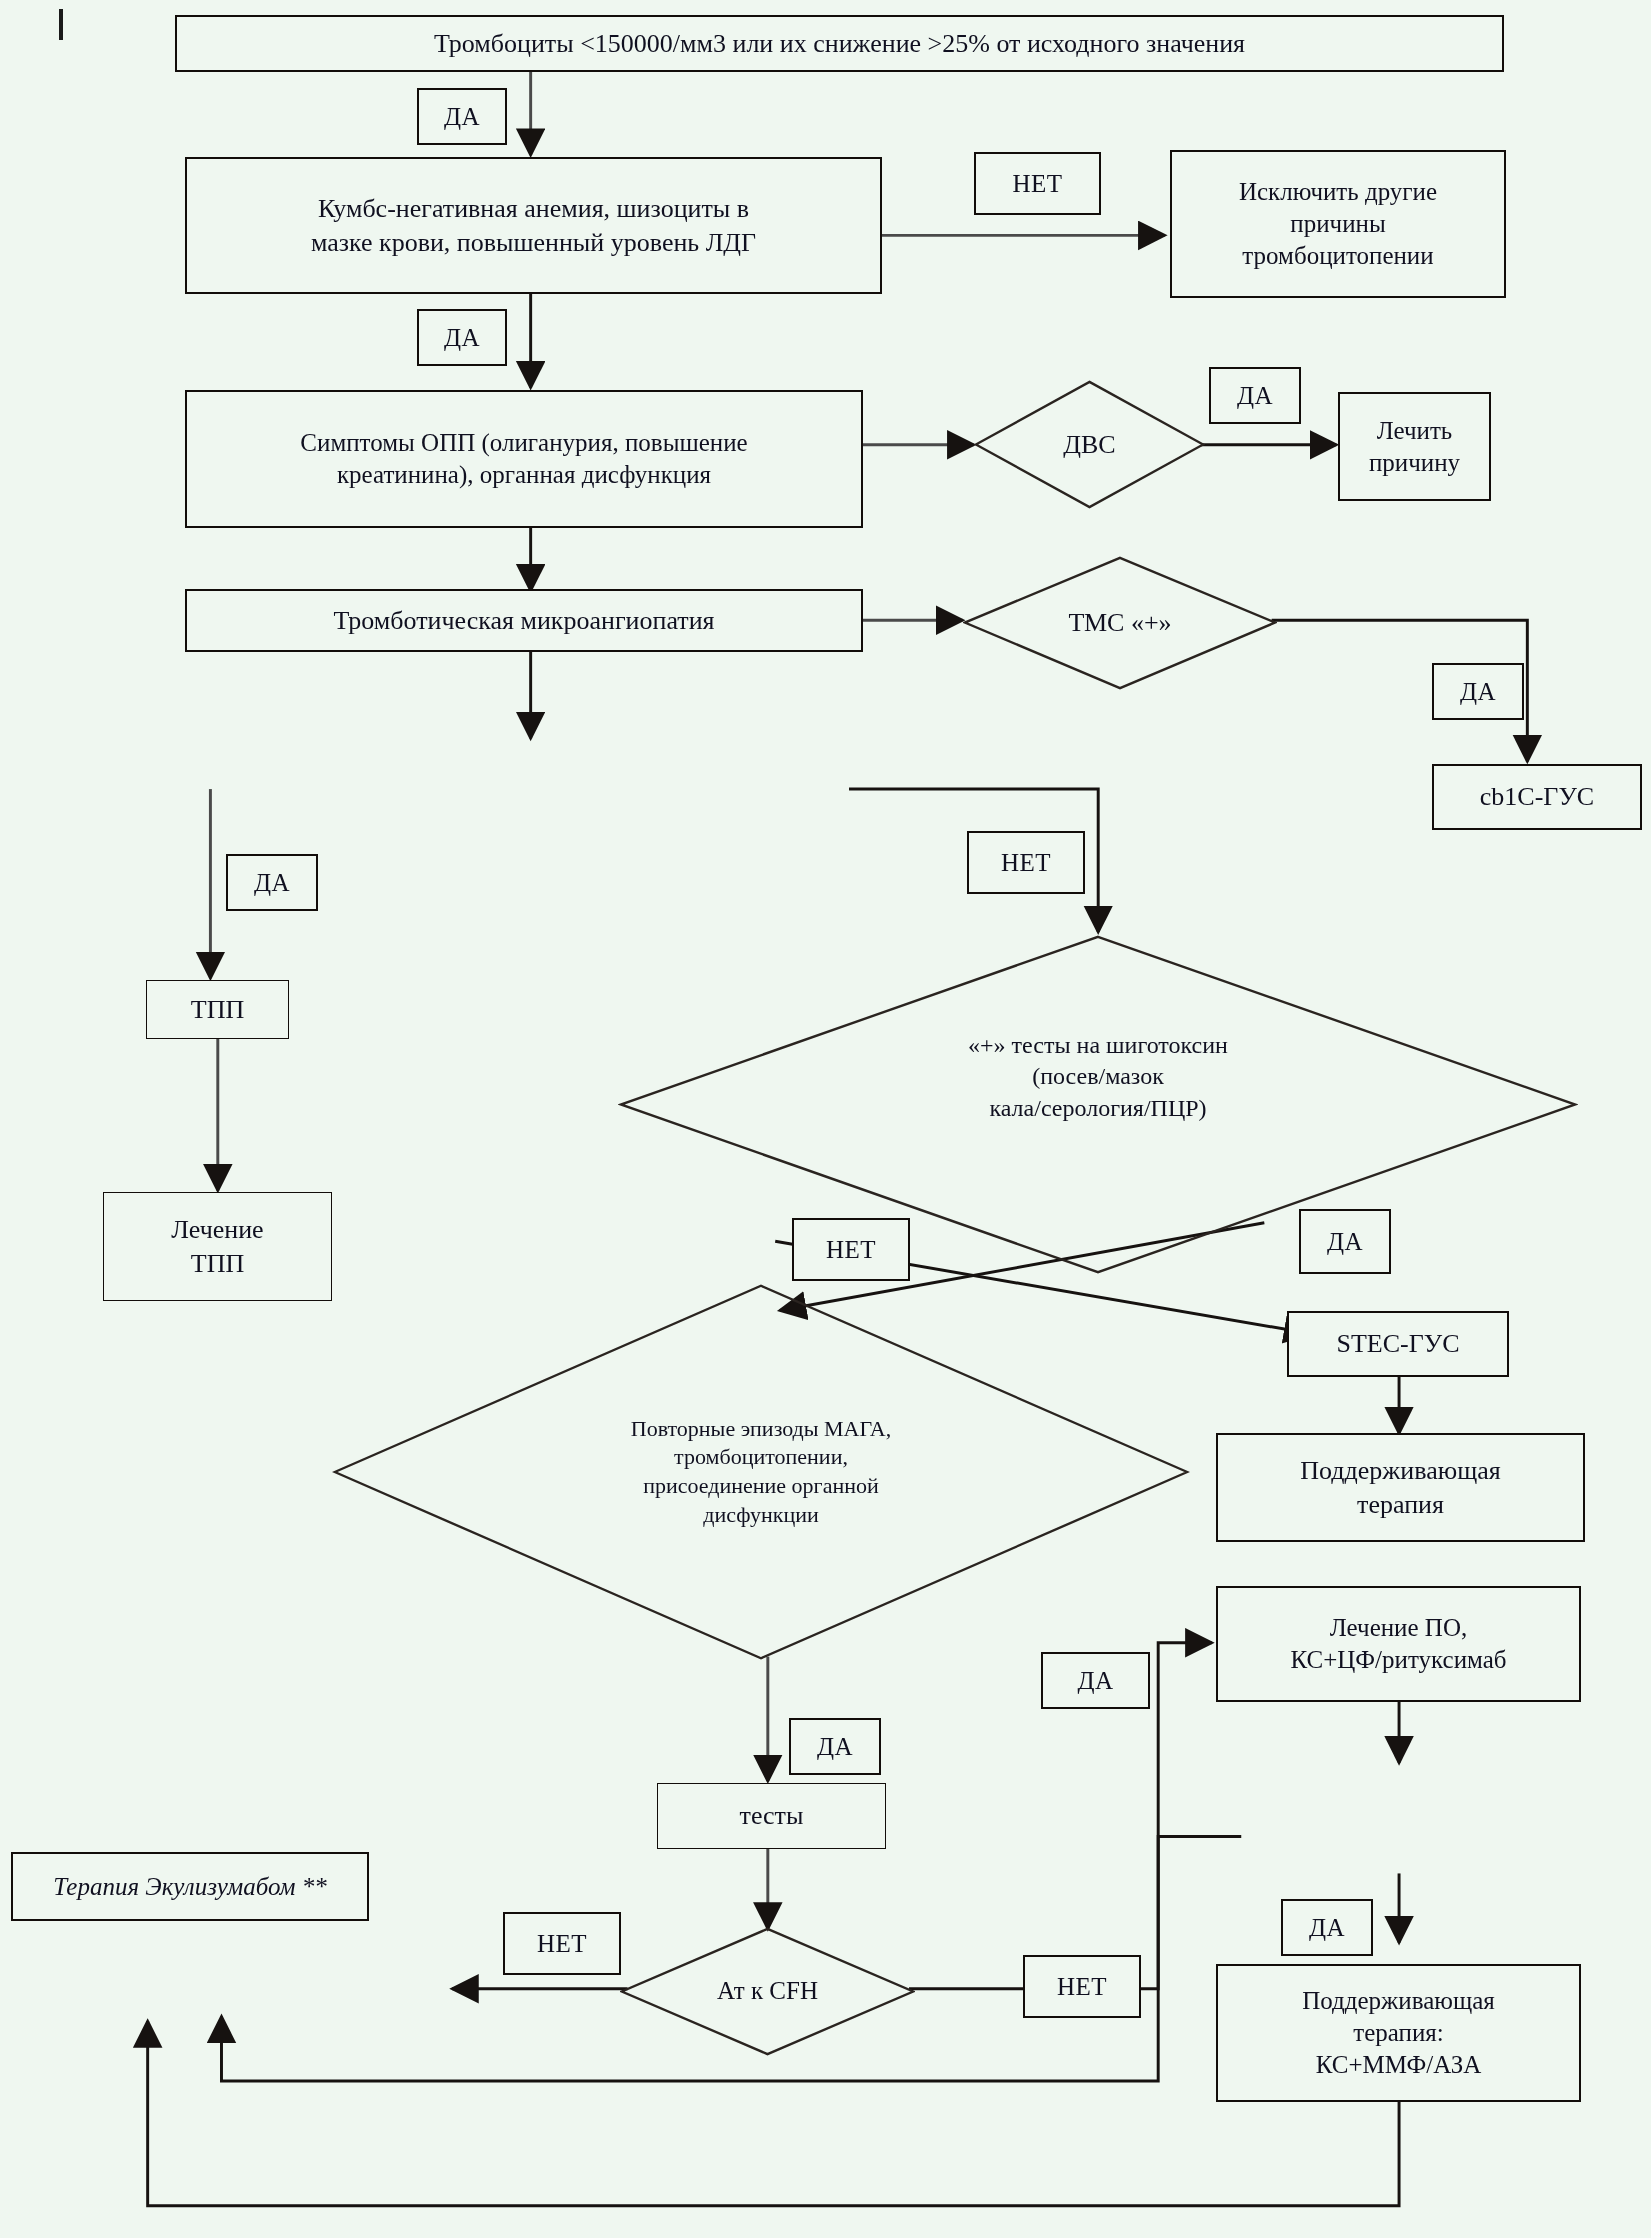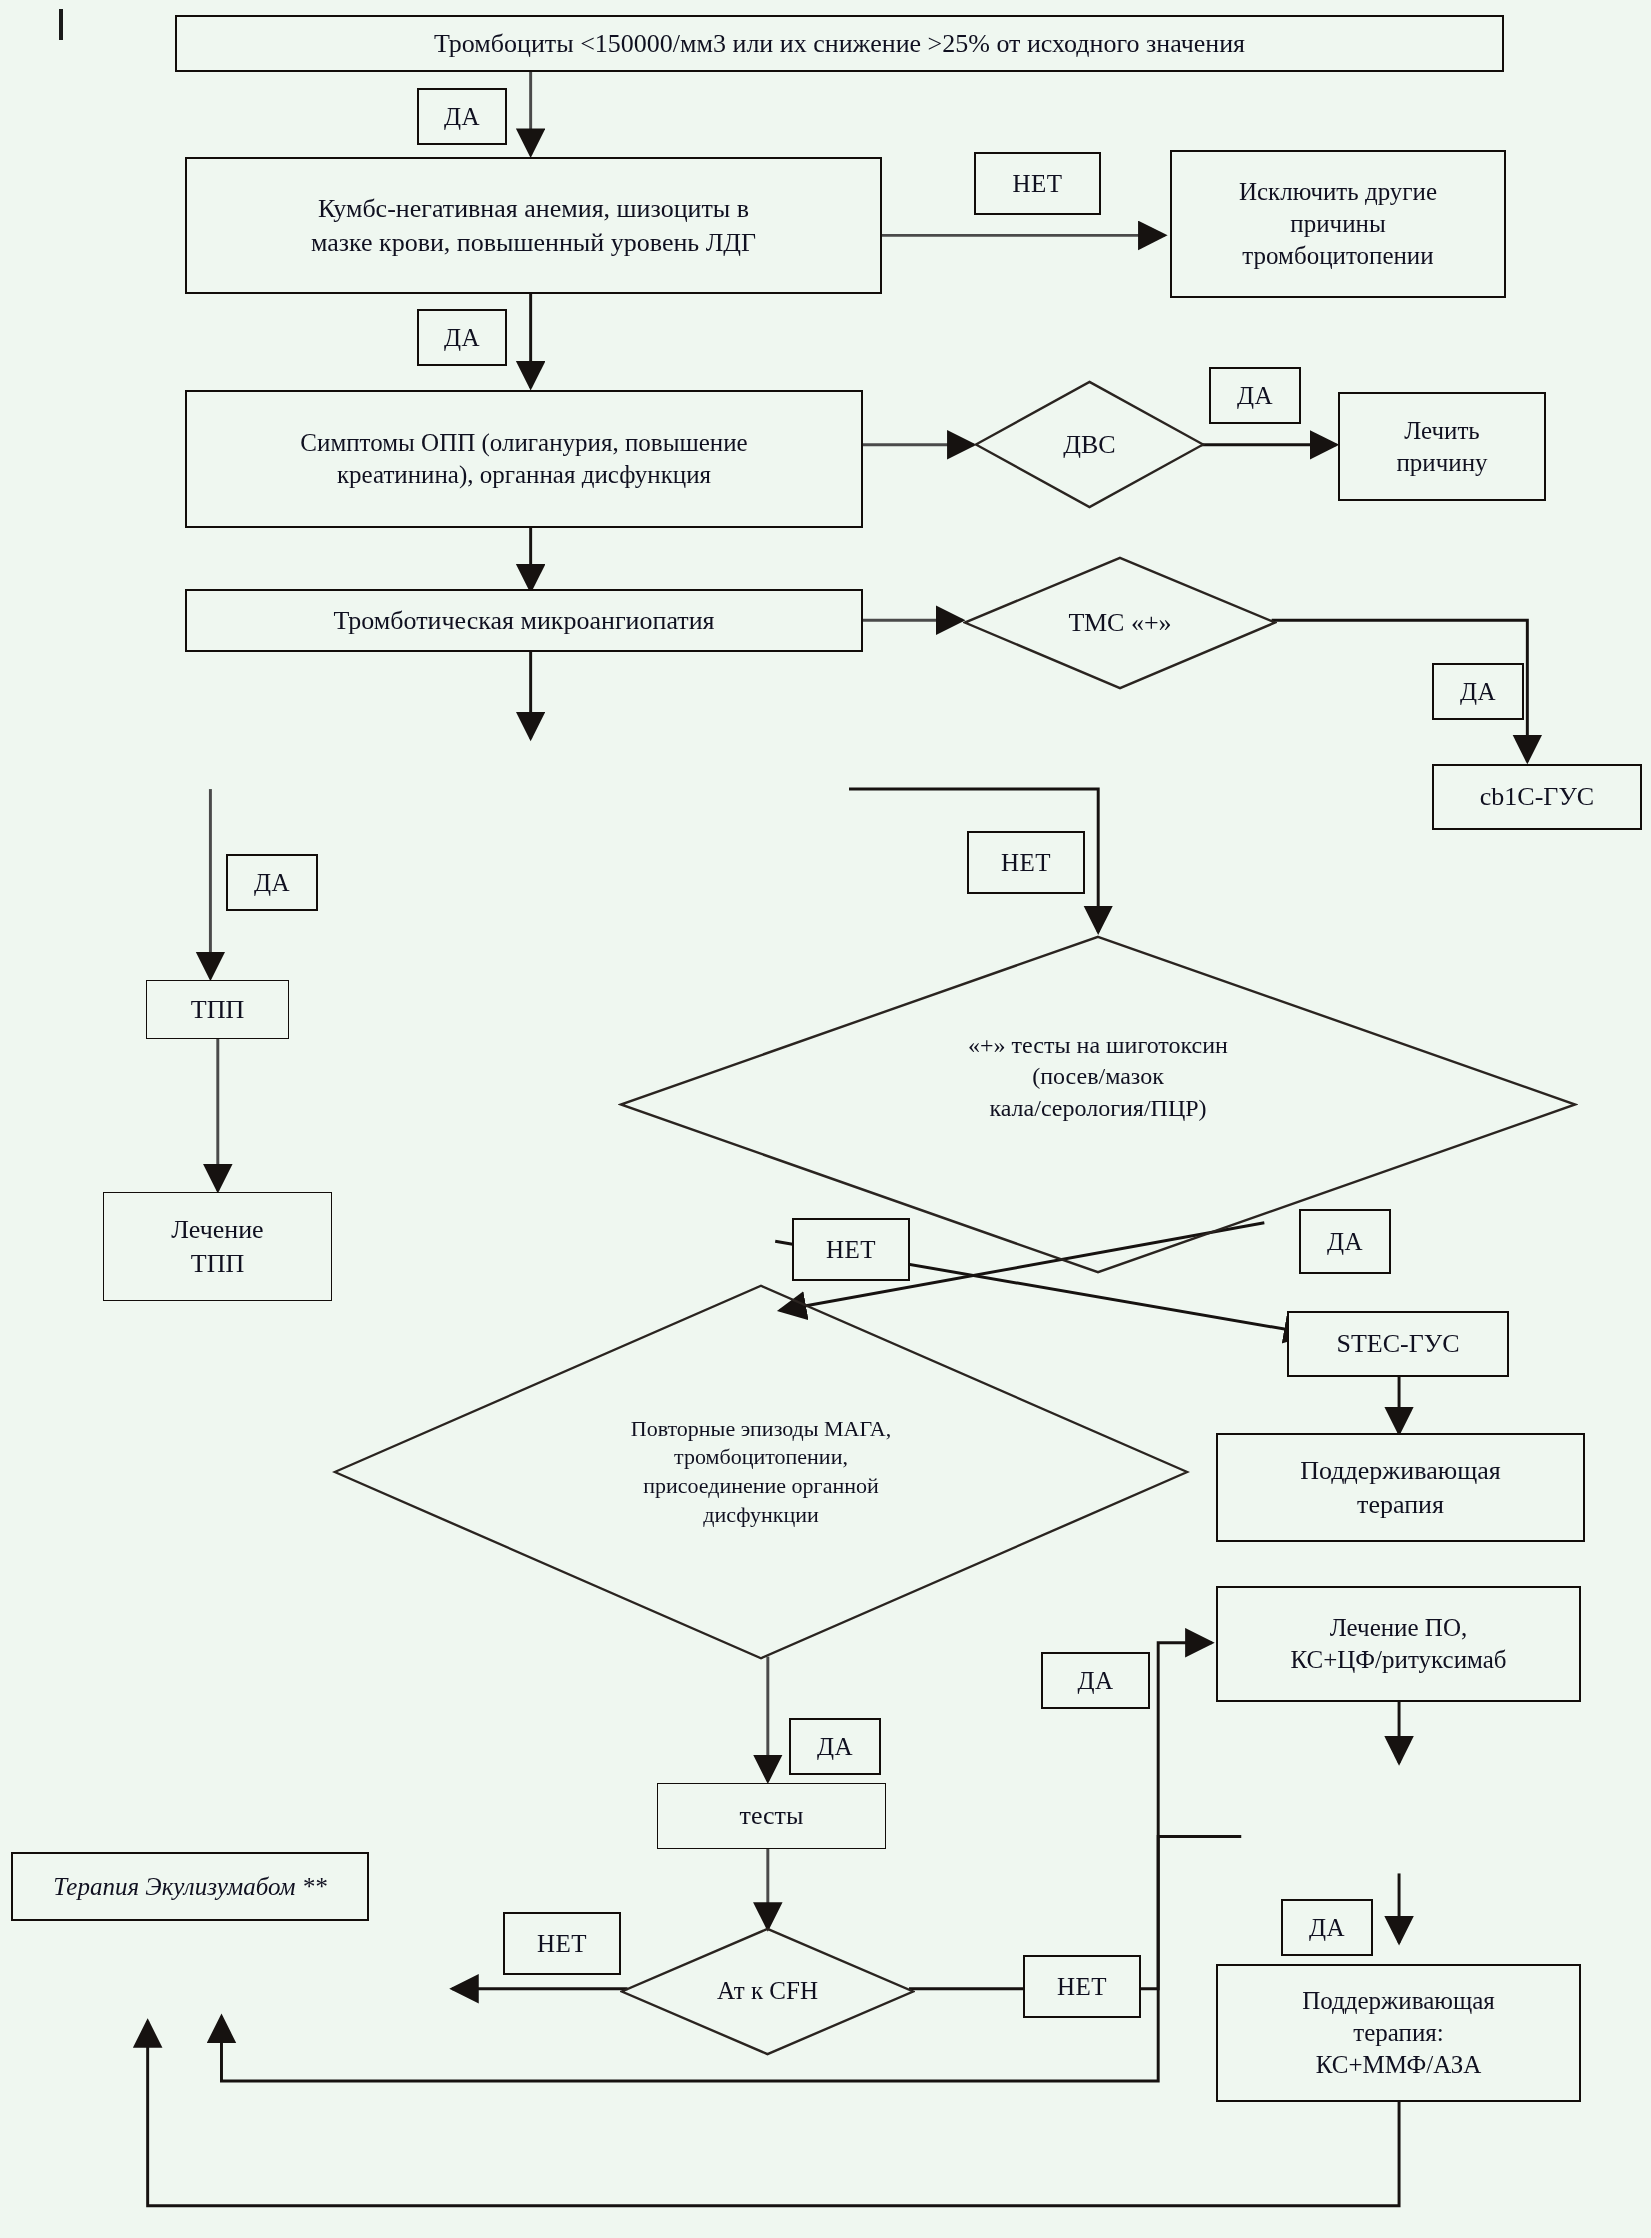--- a/index.html
+++ b/index.html
@@ -179,21 +179,21 @@
 
   <div class="diamond" style="left:974px; top:380px; width:231px; height:129px;text-align:center;">
     <svg class="dshape" viewBox="0 0 250 140" preserveAspectRatio="none">
       <polygon points="125,2 248,70 125,138 2,70" fill="#eff7f0" stroke="#2a2420" stroke-width="2.6"></polygon>
     </svg>
     <div class="dtext f28">ДВС</div>
   </div>
   <div class="node lbl" style="left:1209px; top:367px; width:92px; height:57px;">
     <span>ДА</span>
   </div>
-  <div class="node rect" style="left:1338px; top:392px; width:208px; height:109px;">
+  <div class="node rect" style="left:1338px; top:392px; width:153px; height:109px;">
     <div class="txt f27">Лечить
 причину</div>
   </div>
 
   <div class="node rect" style="left:185px; top:589px; width:678px; height:63px;text-align:center;">
     <div class="txt f28">Тромботическая микроангиопатия</div>
   </div>
 
   <div class="diamond" style="left:963px; top:556px; width:314px; height:134px;">
     <svg class="dshape" viewBox="0 0 340 145" preserveAspectRatio="none">

